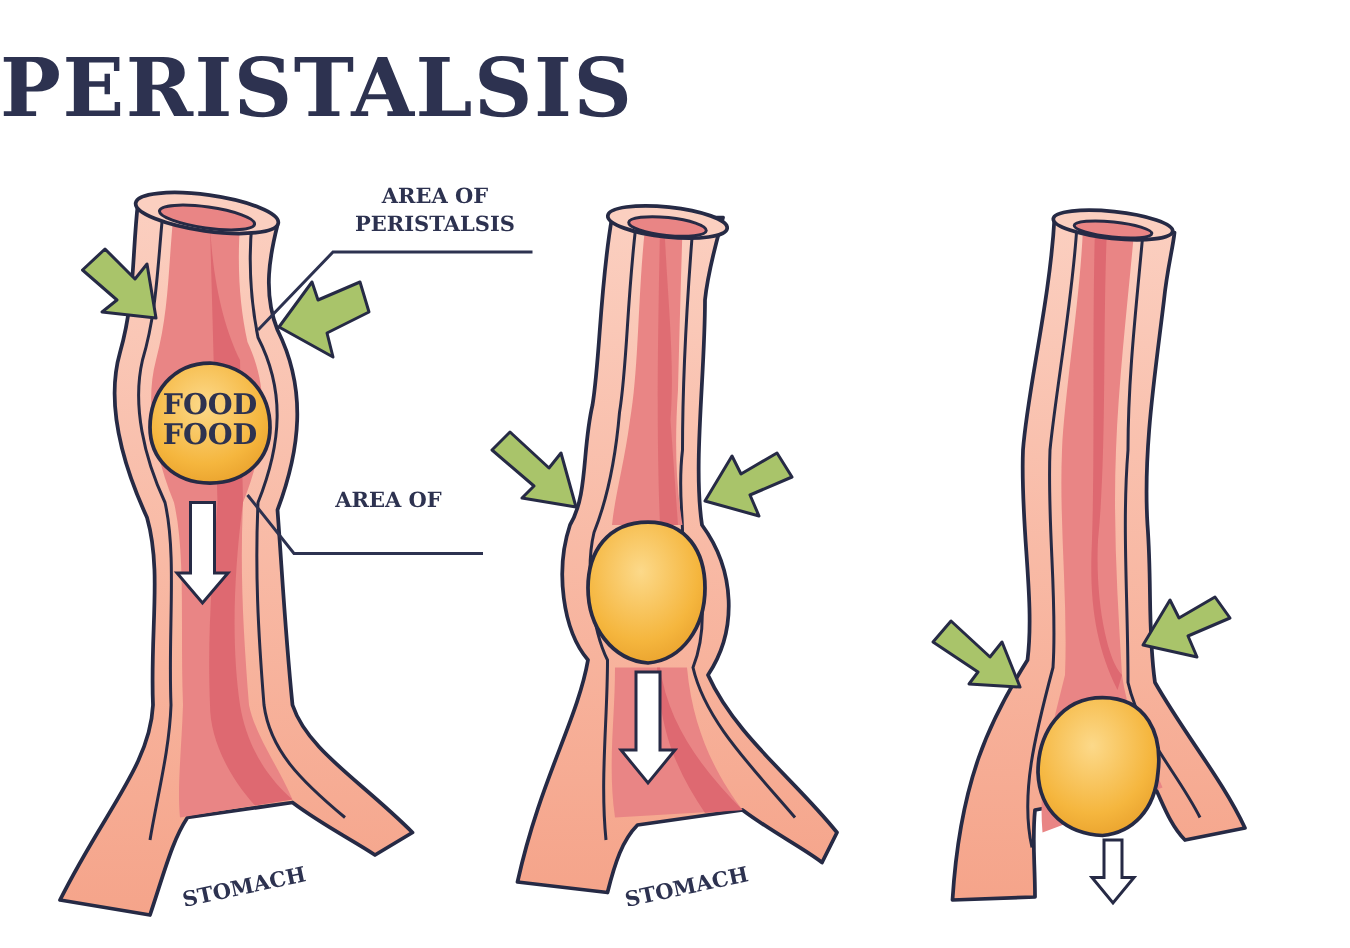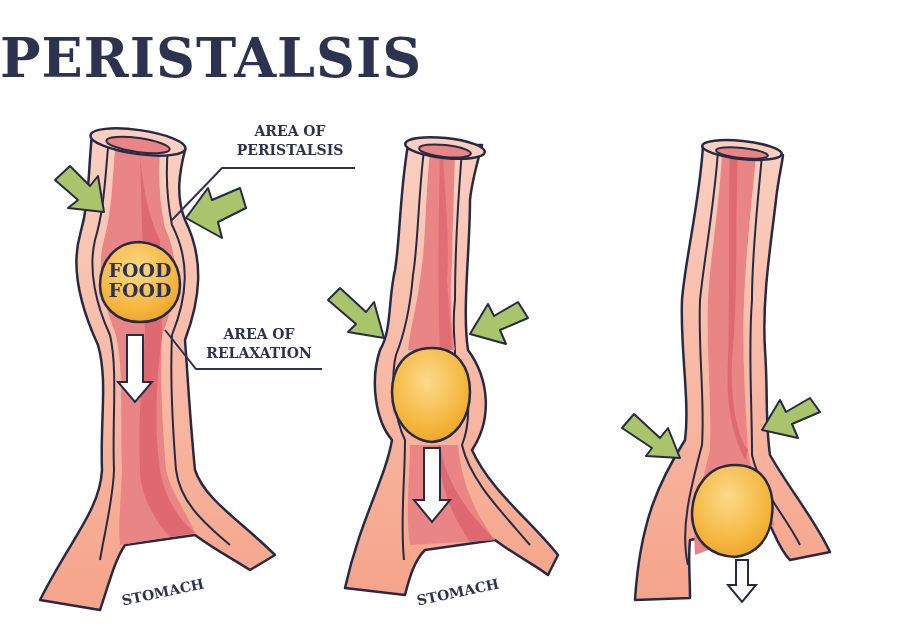--- a/index.html
+++ b/index.html
@@ -83,20 +83,19 @@
     <path d="M820,412 L810,398 L786,412 L780,400 L762,430 L798,438 L792,424 Z" fill="#a9c46a" stroke="#262a45" stroke-width="2" stroke-linejoin="round"></path>
   </g>
 </svg>
 
 <div class="label" style="left:222px; top:122px; width:136px;">
   <div>AREA OF</div>
   <div>PERISTALSIS</div>
 </div>
 <div class="label" style="left:194px; top:325px; width:130px;">
   <div>AREA OF</div>
-  <div>RELAXATION</div>
 </div>
 <div class="label" style="left:105px; top:260px; width:70px; font-size:19px; line-height:20px;">
   <div>FOOD</div>
   <div>FOOD</div>
 </div>
 <div class="label" style="left:118px; top:583px; width:90px; transform:rotate(-12deg);">STOMACH</div>
 <div class="label" style="left:413px; top:583px; width:90px; transform:rotate(-12deg);">STOMACH</div>
 
 </body></html>

